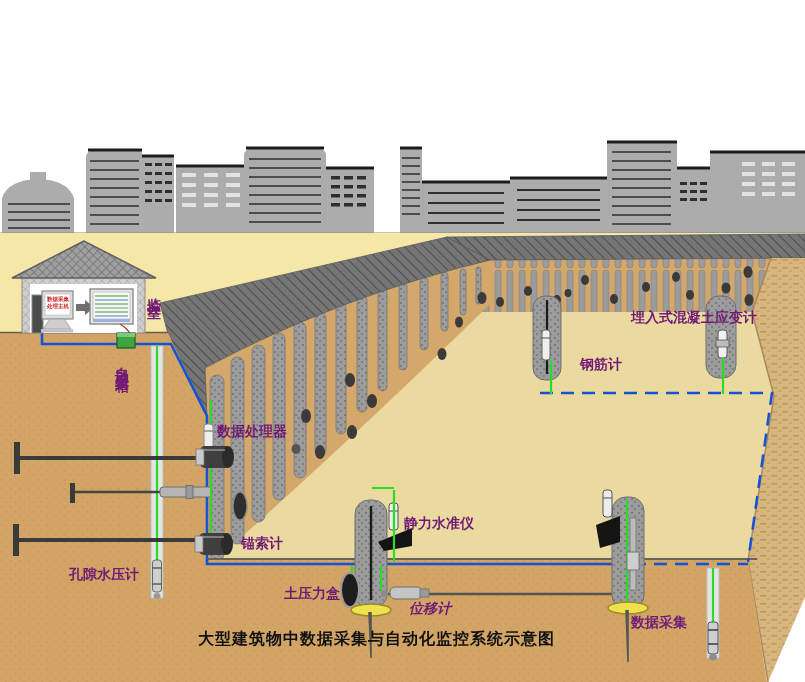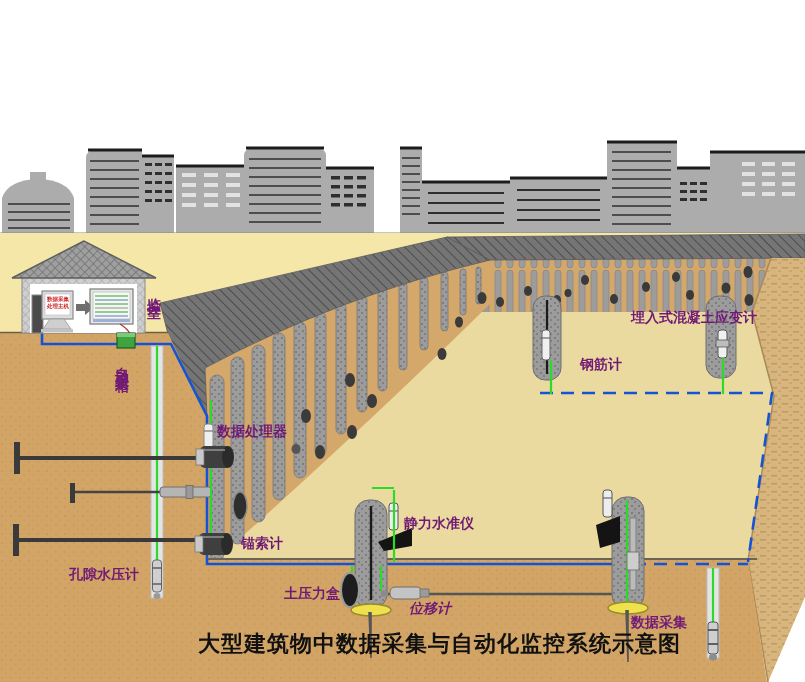--- a/index.html
+++ b/index.html
@@ -5,21 +5,21 @@
   html,body{margin:0;padding:0;background:#fff;}
   #stage{position:relative;width:805px;height:682px;background:#fff;overflow:hidden;
          font-family:"DejaVu Sans","Liberation Sans",sans-serif;}
   #stage svg{position:absolute;left:0;top:0;}
   .lbl{position:absolute;font-size:14px;font-weight:700;color:#701a75;white-space:nowrap;
        z-index:60;line-height:1.1;font-family:"DejaVu Serif","Liberation Serif",serif;}
   .vert{writing-mode:vertical-rl;letter-spacing:3px;}
   #watermark{position:absolute;left:56px;top:300px;font-size:50px;font-weight:700;
        color:rgba(140,140,140,.42);white-space:nowrap;z-index:40;letter-spacing:0px;
        font-family:"DejaVu Sans","Liberation Sans",sans-serif;}
-  #title{position:absolute;left:198px;top:629px;font-size:22px;font-weight:700;color:#111;
+  #title{position:absolute;left:198px;top:629px;font-size:16px;font-weight:700;color:#111;
        letter-spacing:1px;z-index:60;font-family:"DejaVu Serif","Liberation Serif",serif;}
   .monline{position:absolute;font-size:5.5px;line-height:6px;color:#c22;z-index:55;
        font-weight:700;}
 </style>
 </head>
 <body>
 
 <div id="stage">
 <svg width="805" height="682" viewBox="0 0 805 682">
   <defs>

